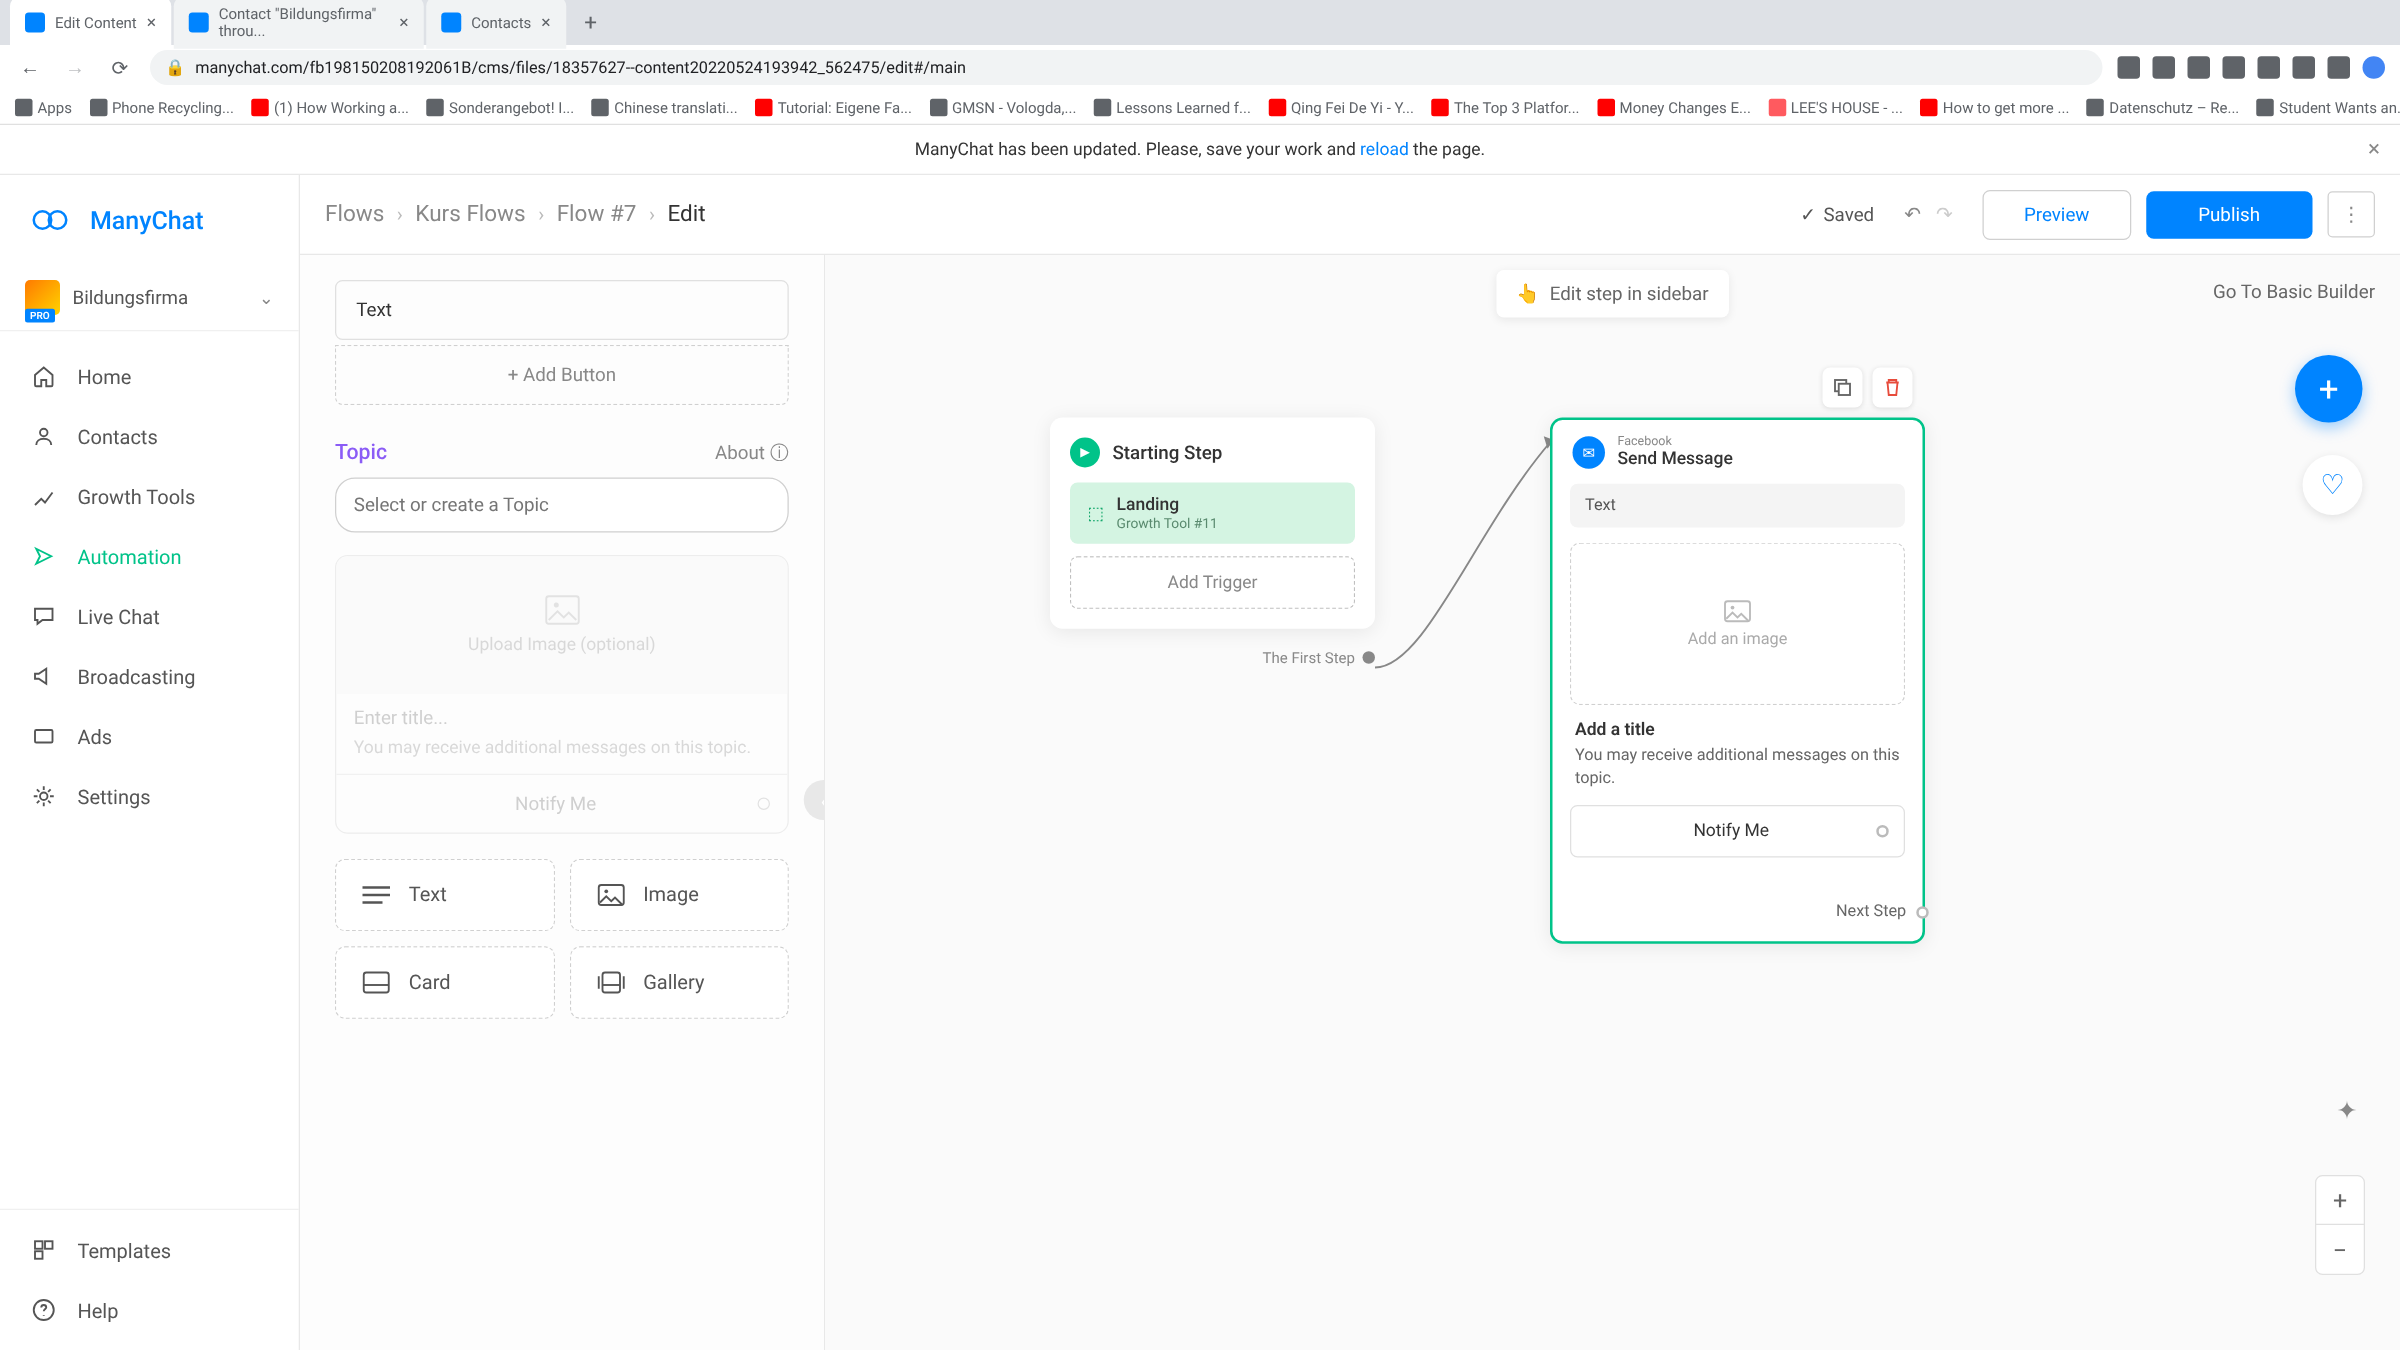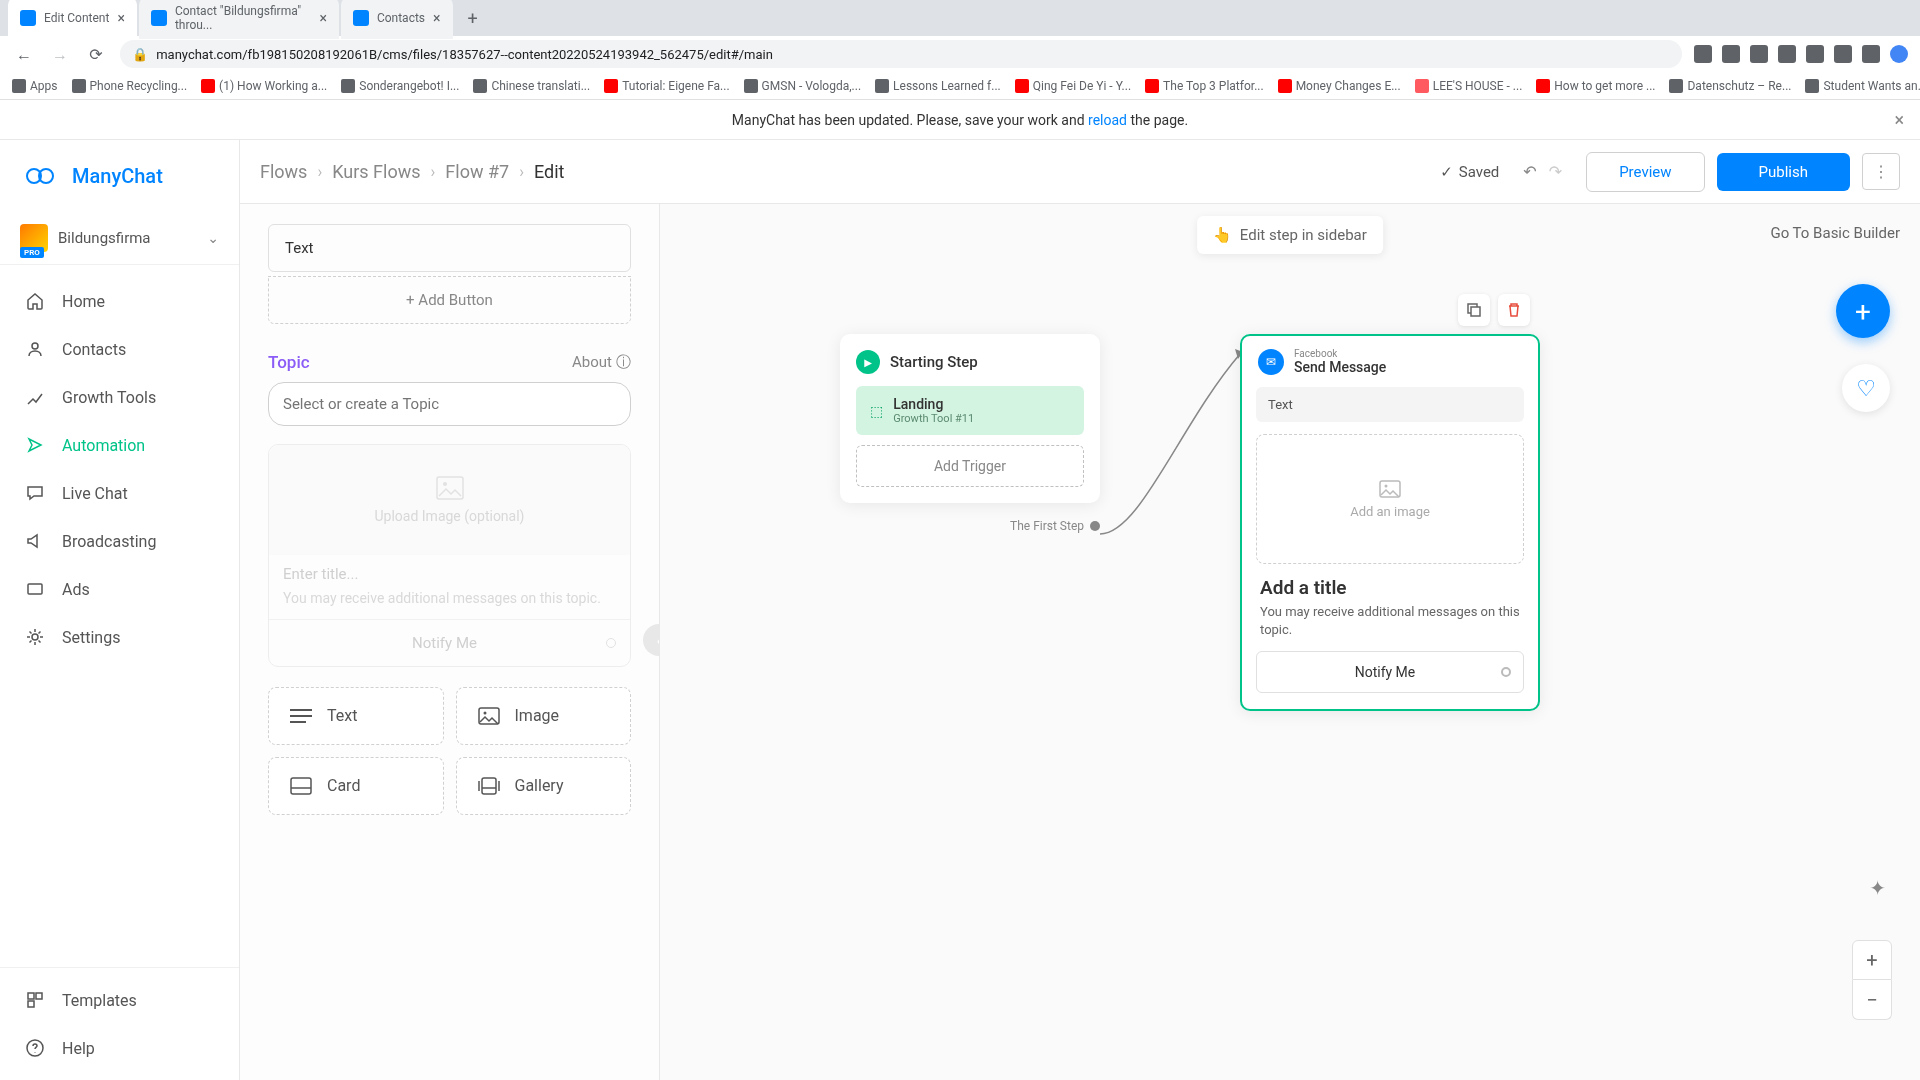--- a/index.html
+++ b/index.html
@@ -114,21 +114,21 @@
 .message-node { left: 580px; top: 130px; width: 300px; border: 2px solid #00c389; }
 .node-toolbar { position: absolute; top: -42px; right: 8px; display: flex; gap: 8px; }
 .tool-btn { width: 32px; height: 32px; background: #fff; border-radius: 6px; box-shadow: 0 1px 4px rgba(0,0,0,0.1); display: flex; align-items: center; justify-content: center; color: #666; }
 .tool-btn.danger { color: #e74c3c; }
 .msg-header { display: flex; align-items: center; gap: 10px; padding: 12px 16px; }
 .fb-circle { width: 26px; height: 26px; background: #0084ff; border-radius: 50%; display: flex; align-items: center; justify-content: center; color: #fff; font-size: 12px; }
 .msg-header-text-sub { font-size: 10px; color: #888; }
 .msg-header-text-title { font-size: 14px; font-weight: 500; color: #333; }
 .msg-text-block { margin: 0 14px 12px; background: #f4f4f4; border-radius: 6px; padding: 10px 12px; font-size: 13px; color: #555; }
 .msg-image-area { margin: 0 14px 12px; border: 1px dashed #d0d0d0; border-radius: 8px; height: 130px; display: flex; flex-direction: column; align-items: center; justify-content: center; color: #aaa; font-size: 13px; gap: 6px; }
-.msg-title { padding: 0 18px 4px; font-size: 19px; font-weight: 600; color: #333; }
+.msg-title { padding: 0 18px 4px; font-size: 14px; font-weight: 600; color: #333; }
 .msg-desc { padding: 0 18px 12px; font-size: 13px; color: #666; line-height: 1.4; }
 .msg-notify-btn { margin: 0 14px 16px; background: #fff; border: 1px solid #e0e0e0; border-radius: 6px; padding: 12px; display: flex; align-items: center; font-size: 14px; color: #333; }
 .msg-notify-label { flex: 1; text-align: center; }
 .msg-notify-handle { width: 10px; height: 10px; border: 2px solid #bbb; border-radius: 50%; }
 .next-step-row { padding: 20px 18px 16px; text-align: right; font-size: 13px; color: #666; display: flex; align-items: center; justify-content: flex-end; gap: 8px; }
 .next-handle { width: 10px; height: 10px; border: 2px solid #bbb; border-radius: 50%; background: #fff; margin-right: -23px; }
 
 .connector-line { position: absolute; left: 440px; top: 270px; width: 150px; height: 90px; pointer-events: none; }
 
 
@@ -527,20 +527,24 @@
                 <path d="M2 15l5-5 4 4 3-3 6 6" fill="none" stroke="#bbb" stroke-width="1.5"></path>
               </svg>
             <span>Add an image</span>
           </div>
           <div class="msg-title">Add a title</div>
           <div class="msg-desc">You may receive additional messages on this topic.</div>
           <div class="msg-notify-btn">
             <span class="msg-notify-label">Notify Me</span>
             <span class="msg-notify-handle"></span>
           </div>
+          <div class="next-step-row">
+            <span>Next Step</span>
+            <span class="next-handle"></span>
+          </div>
         </div>
 
         <div class="fab-add">+</div>
         <div class="fab-like">♡</div>
         <div class="fab-wand">✦</div>
         <div class="zoom-controls">
           <div class="zoom-btn">+</div>
           <div class="zoom-btn">−</div>
         </div>
       </div>

